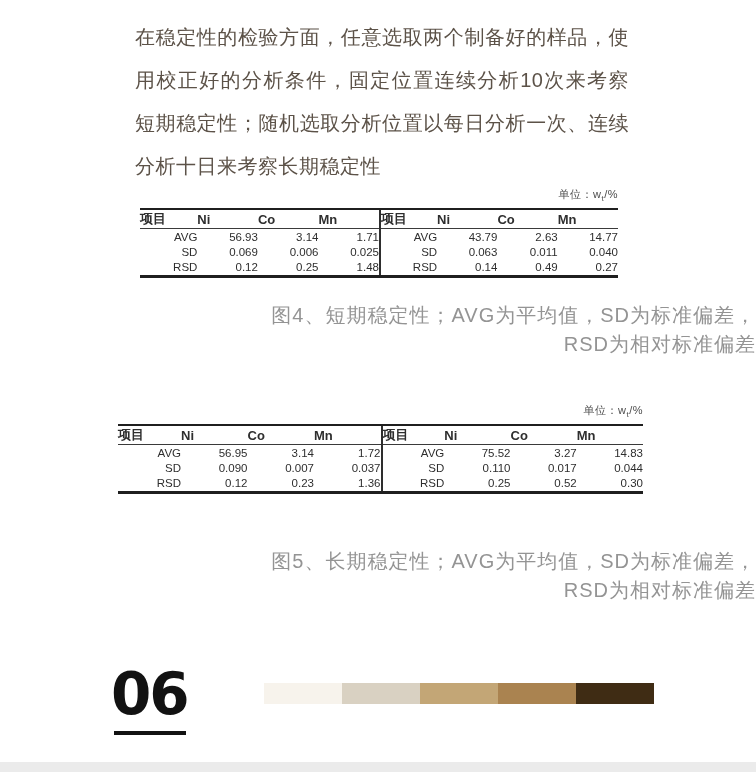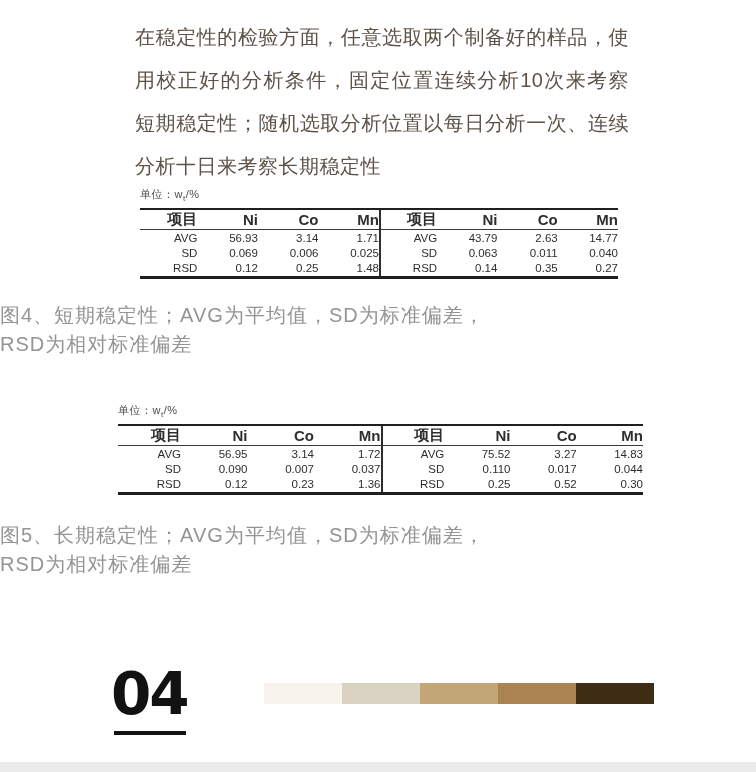--- a/index.html
+++ b/index.html
@@ -12,45 +12,45 @@
   }
   .intro {
     position:absolute; left:135px; top:16px; width:494px;
     font-size:20px; line-height:43px; color:#5c5248;
     text-align:justify; letter-spacing:0.5px;
   }
   .table-block { position:absolute; }
   .tb1 { left:140px; top:187px; width:478px; }
   .tb2 { left:118px; top:403px; width:525px; }
   .unit-label {
-    text-align:left; font-size:11px; color:#4c4c4c;
+    text-align:right; font-size:11px; color:#4c4c4c;
     margin-bottom:5px; letter-spacing:0.5px;
   }
   .unit-label sub { font-size:8px; }
   .tables-wrap {
     display:flex;
     border-top:2px solid #1f1f1f;
     border-bottom:3px solid #1f1f1f;
   }
   table.half { width:50%; border-collapse:collapse; table-layout:fixed; }
   table.half + table.half { border-left:2px solid #2e2e2e; }
   table.half th {
     font-weight:bold; border-bottom:1.5px solid #3a3a3a;
-    height:17px; font-size:15px; color:#2e2e2e; text-align:right;
+    height:17px; font-size:13px; color:#2e2e2e; text-align:left;
   }
   table.half td {
     height:15.5px; text-align:right; font-size:11.5px; color:#2e2e2e;
   }
   table.half th:first-child, table.half td:first-child { width:24%; }
   .caption {
-    position:absolute; left:0; width:756px; text-align:left;
+    position:absolute; left:0; width:756px; text-align:right;
     font-size:20px; line-height:29px; color:#949494; letter-spacing:1px;
   }
   .cap1 { top:301px; }
-  .cap2 { top:521px; }
+  .cap2 { top:547px; }
   .footer-number {
     position:absolute; left:111px; top:660px;
     font-size:58px; font-weight:800; color:#121212; letter-spacing:-2px;
     font-family:"DejaVu Sans","Liberation Sans",sans-serif;
   }
   .footer-underline {
     position:absolute; left:114px; top:731px; width:72px; height:4px;
     background:#121212;
   }
   .palette-strip {
@@ -121,21 +121,21 @@
         </tr>
         <tr>
           <td>SD</td>
           <td>0.063</td>
           <td>0.011</td>
           <td>0.040</td>
         </tr>
         <tr>
           <td>RSD</td>
           <td>0.14</td>
-          <td>0.35</td>
+          <td>0.49</td>
           <td>0.27</td>
         </tr>
       </tbody>
     </table>
   </div>
 </div>
 
 <div class="caption cap1">
   <span>图4、短期稳定性；AVG为平均值，SD为标准偏差，</span><br>
   <span>RSD为相对标准偏差</span>
@@ -207,21 +207,21 @@
       </tbody>
     </table>
   </div>
 </div>
 
 <div class="caption cap2">
   <span>图5、长期稳定性；AVG为平均值，SD为标准偏差，</span><br>
   <span>RSD为相对标准偏差</span>
 </div>
 
-<div class="footer-number">04</div>
+<div class="footer-number">06</div>
 <div class="footer-underline"></div>
 
 <div class="palette-strip">
   <div class="palette-swatch" style="background-color: rgb(247, 243, 236);"></div>
   <div class="palette-swatch" style="background-color: rgb(217, 209, 194);"></div>
   <div class="palette-swatch" style="background-color: rgb(195, 166, 118);"></div>
   <div class="palette-swatch" style="background-color: rgb(170, 131, 80);"></div>
   <div class="palette-swatch" style="background-color: rgb(63, 44, 20);"></div>
 </div>
 

